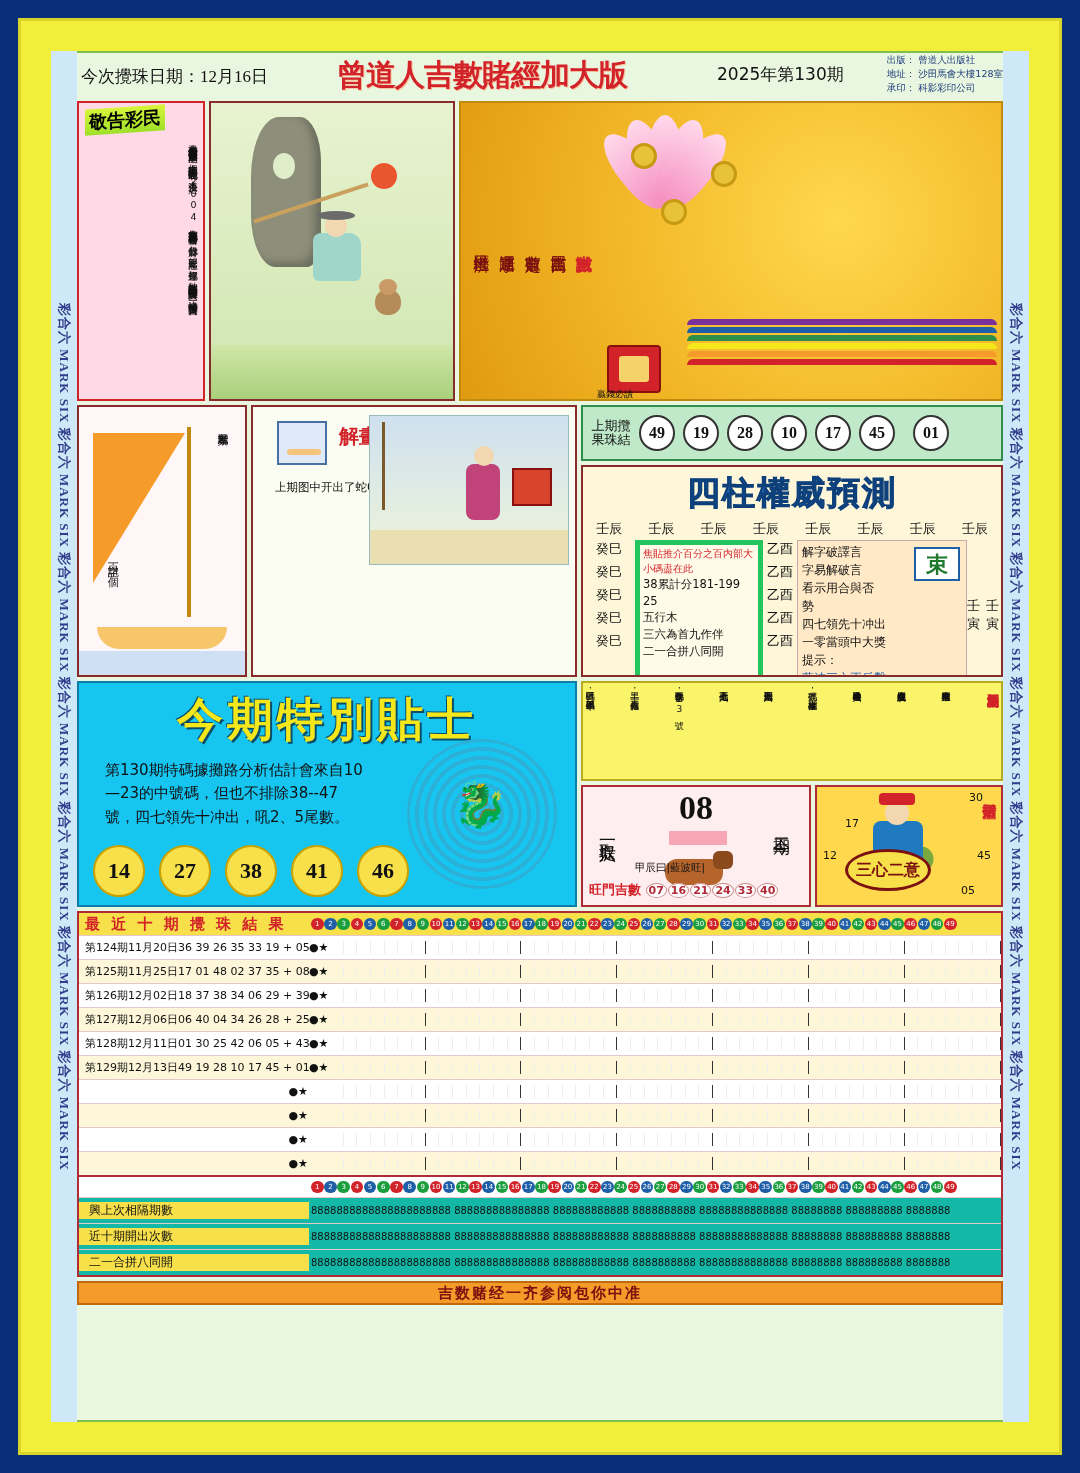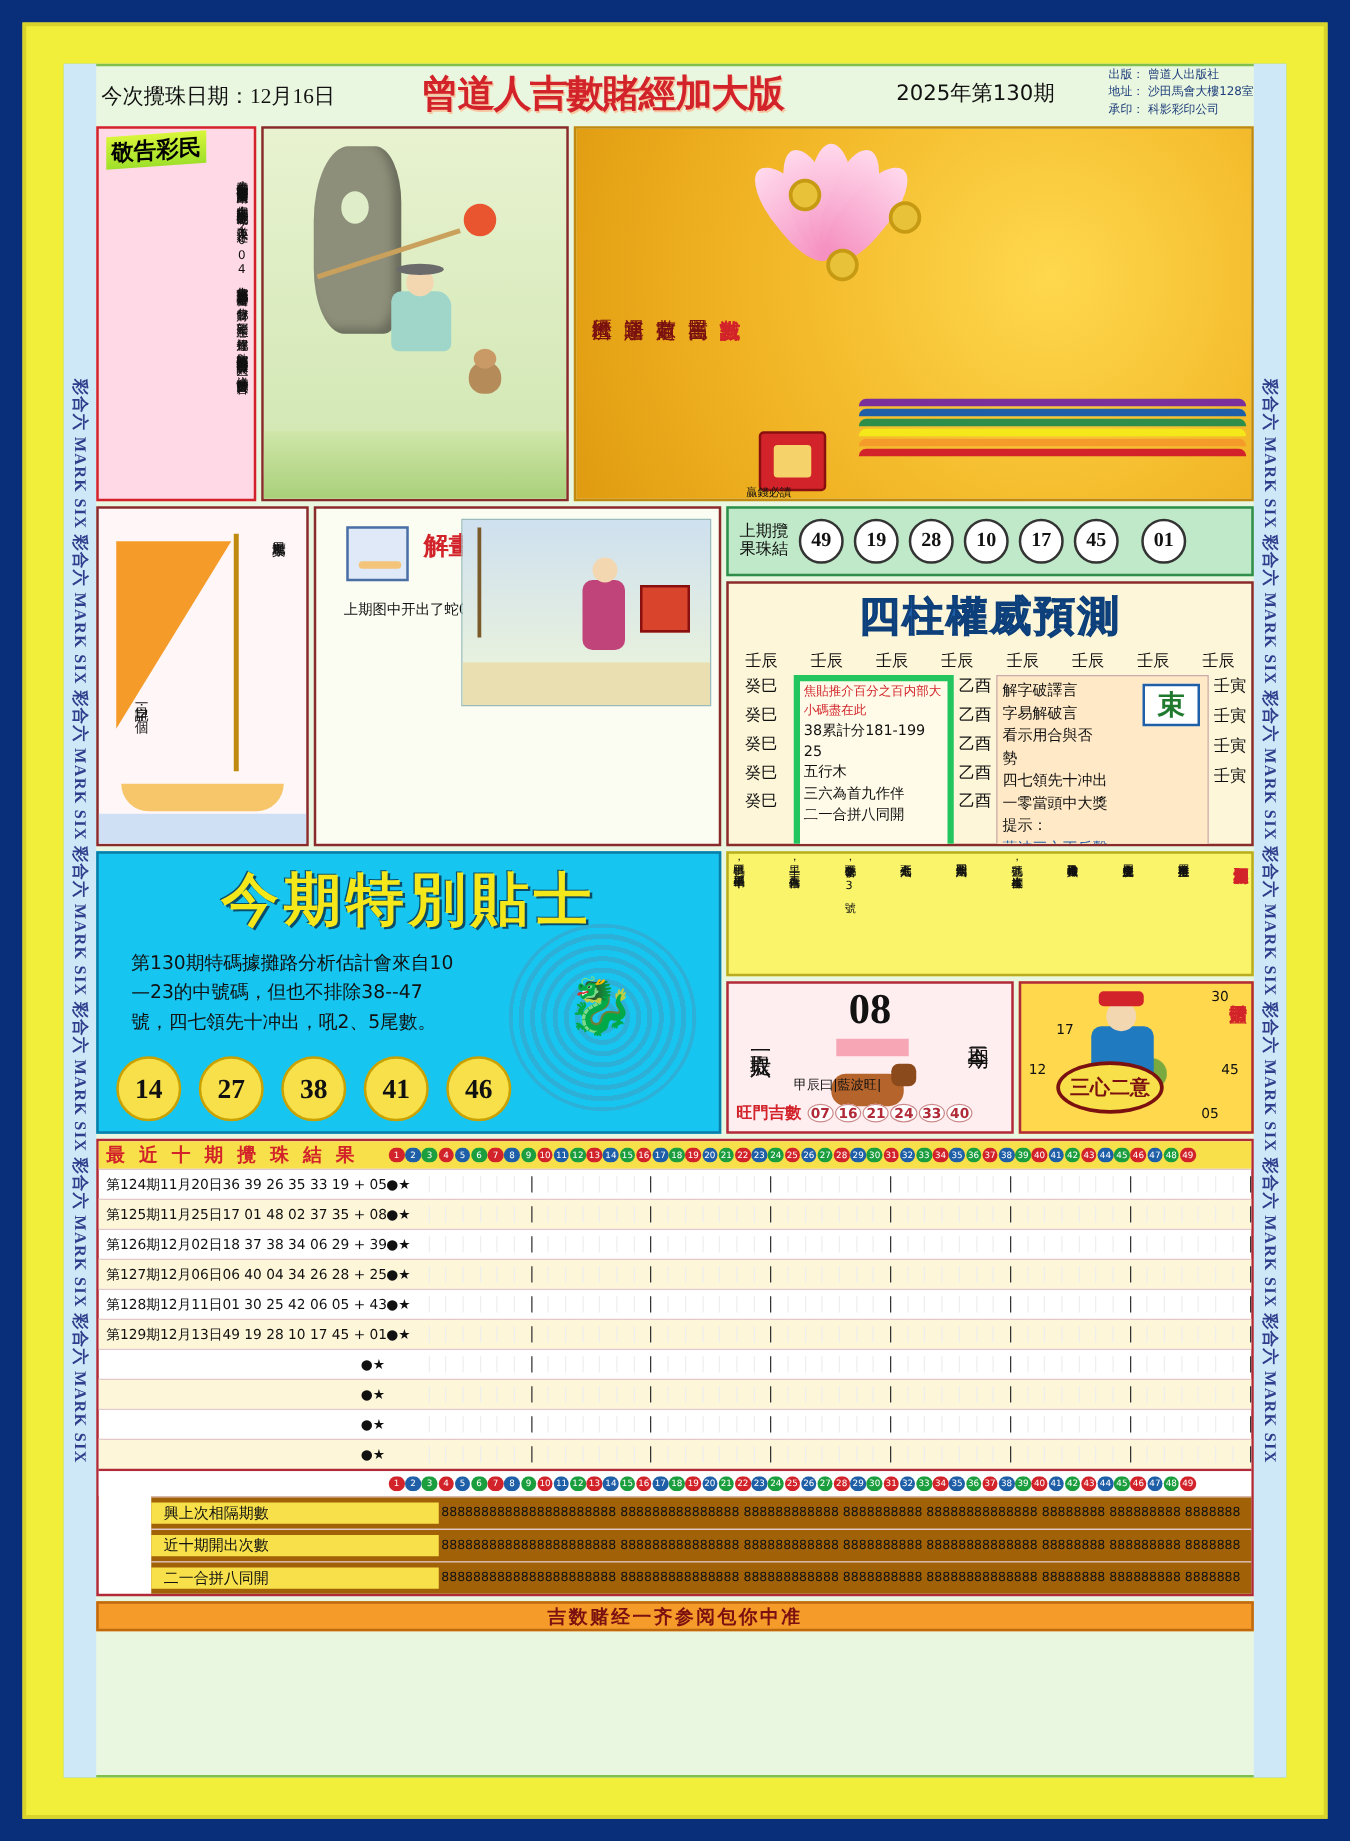--- a/index.html
+++ b/index.html
@@ -197,21 +197,21 @@
   .fp-mid .hl { color:#d2232a; font-size:10px;}
   .fp-col-2 { width:34px; display:flex; flex-direction:column; align-items:center; font-size:13px; gap:5px; color:#111;}
   .fp-right { flex:1; background:#ffe9c6; border:1px solid #caa; font-size:12px; line-height:1.5; padding:2px 4px; color:#111; position:relative;}
   .fp-right .boxchar {
     position:absolute; right:6px; top:6px; width:46px; height:34px;
     border:2px solid #1f5fa8; background:#fff; color:#1f7a2e;
     font-size:22px; font-weight:bold; display:flex; align-items:center; justify-content:center;
     font-family:"DejaVu Serif", serif;
   }
   .fp-right .tip { color:#1f5fa8; }
-  .fp-far { width:34px; display:flex; flex-direction:column; align-items:center; font-size:13px; gap:6px; color:#111;}
+  .fp-far { width:34px; display:flex; flex-direction:row; align-items:center; font-size:13px; gap:6px; color:#111;}
 
   
   .tipsband { display:flex; margin-top:4px; height:226px; }
   .tipsbox {
     width:500px; background:#16c5f0; border:2px solid #0b7ea8; position:relative; overflow:hidden;
   }
   .tips-title {
     text-align:center; font-size:46px; font-weight:bold; color:#f5e81a;
     font-family:"DejaVu Serif", serif; letter-spacing:4px; margin-top:6px;
     text-shadow:2px 2px 0 #0a4d6a, -1px -1px 0 #0a4d6a;
@@ -281,21 +281,21 @@
   .res-row .marks { width:46px; font-size:11px; color:#111;}
   .res-row .cells { flex:1; display:flex; }
   .res-row.alt { background:#fdf6d8; }
   .res-row .cells .c { width:13.2px; height:13px; margin-right:0.5px; }
 
   .res-foot { border-top:2px solid #b02a37; }
   .foot-strip { display:flex; height:20px; background:#fff; align-items:center;}
   .foot-row { display:flex; height:26px; align-items:center; border-top:1px solid #e3c9cc;}
   .foot-row .label { width:230px; font-size:12px; color:#111; padding-left:10px; background:#f7e04a;}
   .foot-row .digits { flex:1; font-size:10px; color:#111; letter-spacing:0px; overflow:hidden; white-space:nowrap; padding-left:2px;}
-  .foot-row.yellow { background:#a16207;margin-left:42px;}
+  .foot-row.yellow { background:#14b8a6;}
   .bottombar {
     margin-top:4px; height:24px; background:#f59b2a; border:2px solid #c06a10;
     display:flex; align-items:center; justify-content:center;
     font-size:15px; font-weight:bold; color:#7a1010; letter-spacing:2px;
     font-family:"DejaVu Serif", serif;
   }
 </style>
 </head>
 <body>
 

